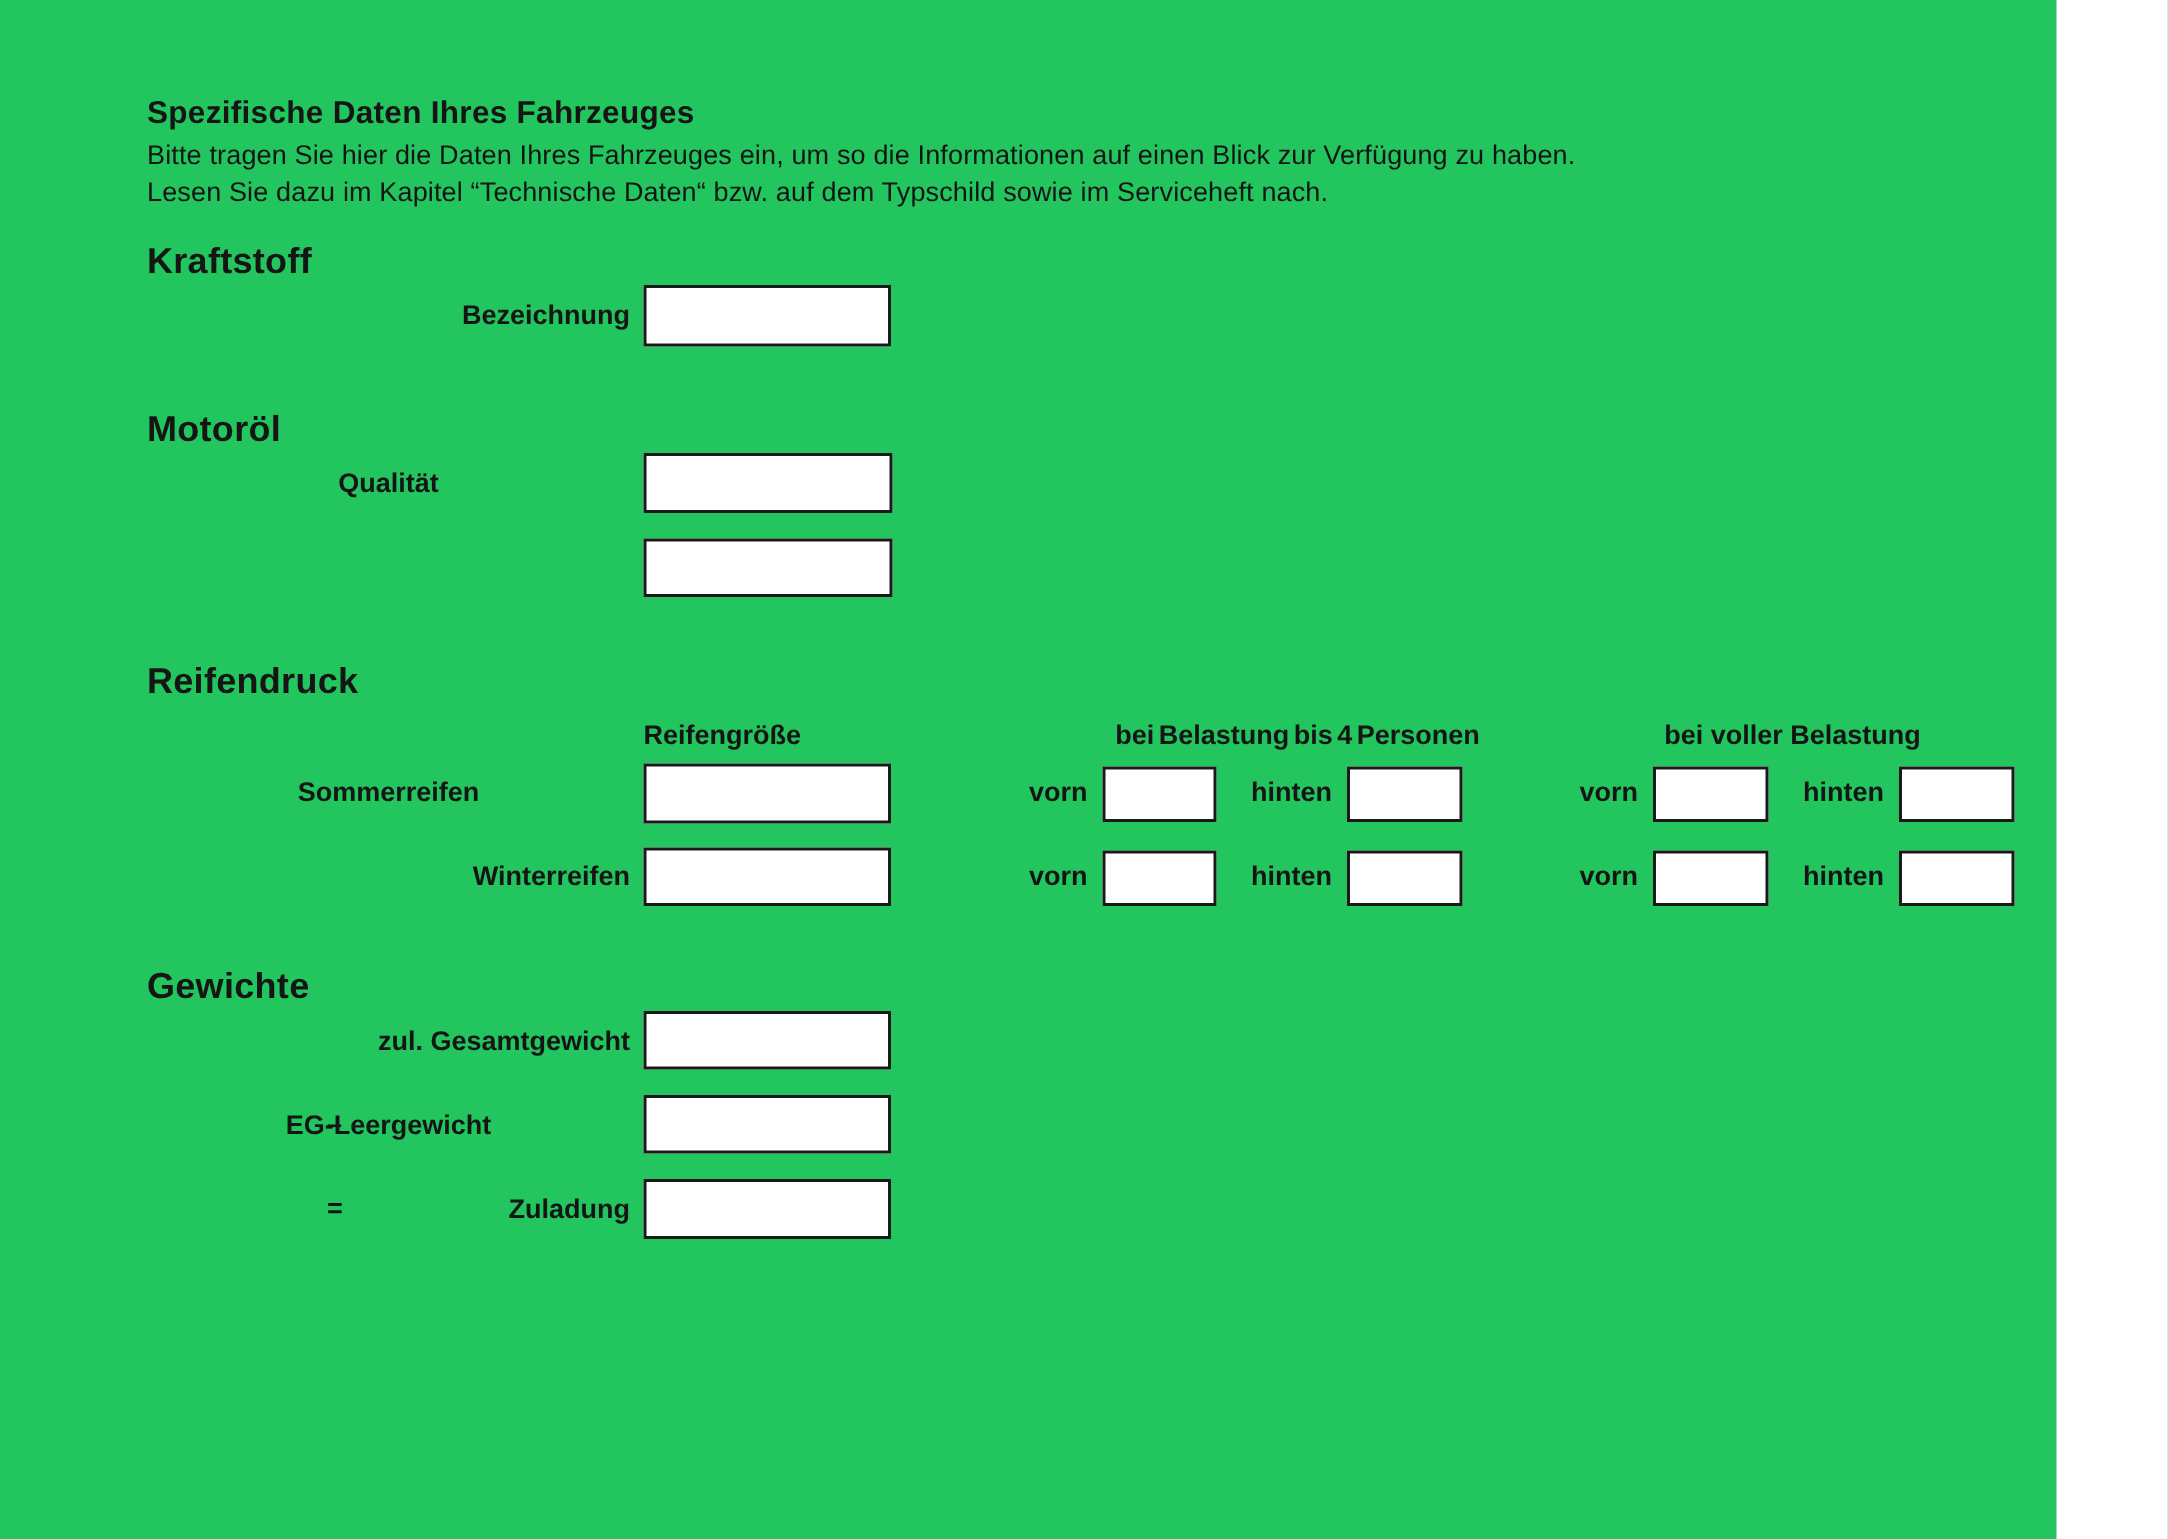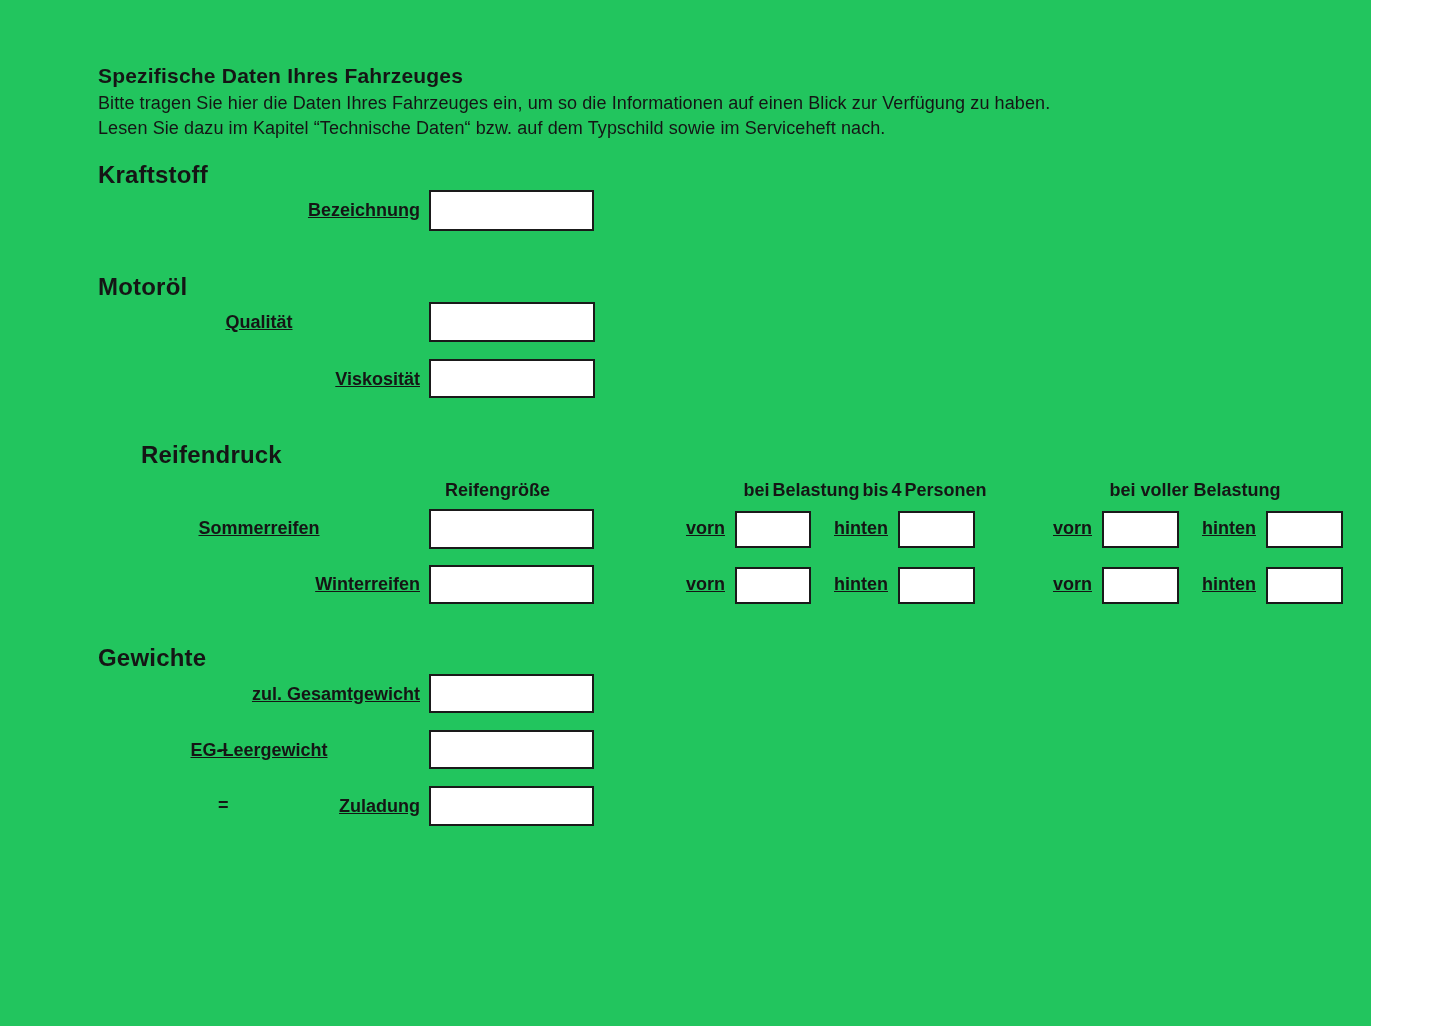--- a/index.html
+++ b/index.html
@@ -14,21 +14,21 @@
     width:1371px;
     height:1026px;
     background:#22c55e;
     overflow:hidden;
   }
   .abs { position:absolute; white-space:nowrap; }
   .title { font-size:21px; font-weight:700; letter-spacing:.2px; }
   .intro { font-size:18px; font-weight:400; letter-spacing:.1px; }
   .h2    { font-size:24px; font-weight:700; letter-spacing:.2px; }
   .lbl   { font-size:18px; font-weight:700; line-height:22px; }
-  .right { text-align:right;text-decoration:underline; }
+  .right { text-align:right; }
   .center{ text-align:center; }
   .colhdr{ font-size:18px; font-weight:700; line-height:22px; }
   .tight { word-spacing:-2px; }
   input.box {
     position:absolute;
     border:2px solid #1a1a1a;
     border-radius:0;
     background:#ffffff;
     font-family:inherit;
     font-size:17px;
@@ -47,26 +47,25 @@
   <div class="abs intro" style="left:98px; top:118px;">Lesen Sie dazu im Kapitel “Technische Daten“ bzw. auf dem Typschild sowie im Serviceheft nach.</div>
   <div class="abs intro" style="left:98px; top:93px;">Bitte tragen Sie hier die Daten Ihres Fahrzeuges ein, um so die Informationen auf einen Blick zur Verfügung zu haben.</div>
 
   <div class="abs h2" style="left:98px; top:161px;">Kraftstoff</div>
   <div class="abs lbl right" style="left:98px; top:199px; width:322px;">Bezeichnung</div>
   <input type="text" class="box" style="left: 429px; top: 190px; width: 165px; height: 41px;">
 
   <div class="abs h2" style="left:98px; top:273px;">Motoröl</div>
   <div class="abs lbl right" style="left:98px; top:311px; width:322px;text-align:center;">Qualität</div>
   <input type="text" class="box" style="left: 429px; top: 302px; width: 166px; height: 40px;">
-  <div class="abs lbl right" style="left:98px; top:368px; width:322px;">Viskosität</div>
   <input type="text" class="box" style="left: 429px; top: 359px; width: 166px; height: 39px;">
 
-  <div class="abs h2" style="left:98px; top:441px;margin-left:43px;">Reifendruck</div>
+  <div class="abs h2" style="left:98px; top:441px;">Reifendruck</div>
 
-  <div class="abs colhdr" style="left:429px; top:479px;margin-left:16px;">Reifengröße</div>
+  <div class="abs colhdr" style="left:429px; top:479px;">Reifengröße</div>
   <div class="abs colhdr center tight" style="left:660px; top:479px; width:410px;">bei Belastung bis 4 Personen</div>
   <div class="abs colhdr center" style="left:995px; top:479px; width:400px;">bei voller Belastung</div>
 
   <div class="abs lbl right" style="left:98px; top:517px; width:322px;text-align:center;">Sommerreifen</div>
   <input type="text" class="box" style="left: 429px; top: 509px; width: 165px; height: 40px;">
   <div class="abs lbl right" style="left:610px; top:517px; width:115px;">vorn</div>
   <input type="text" class="box" style="left: 735px; top: 511px; width: 76px; height: 37px;">
   <div class="abs lbl right" style="left:770px; top:517px; width:118px;">hinten</div>
   <input type="text" class="box" style="left: 898px; top: 511px; width: 77px; height: 37px;">
   <div class="abs lbl right" style="left:977px; top:517px; width:115px;">vorn</div>

